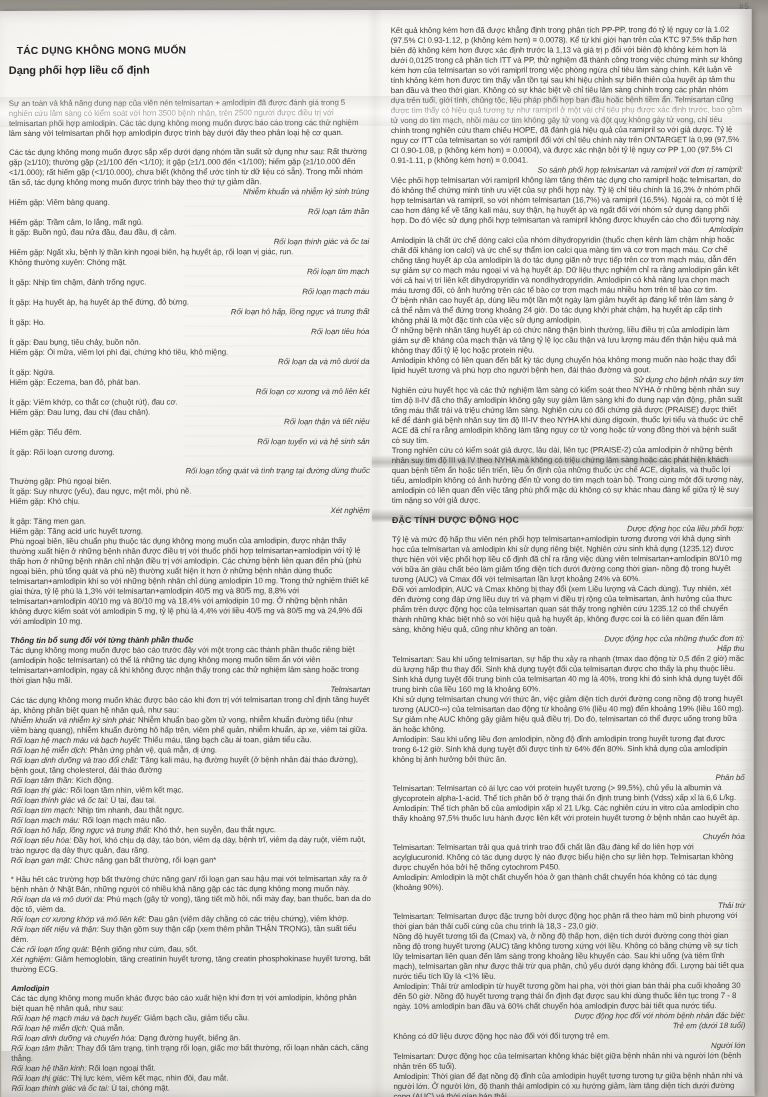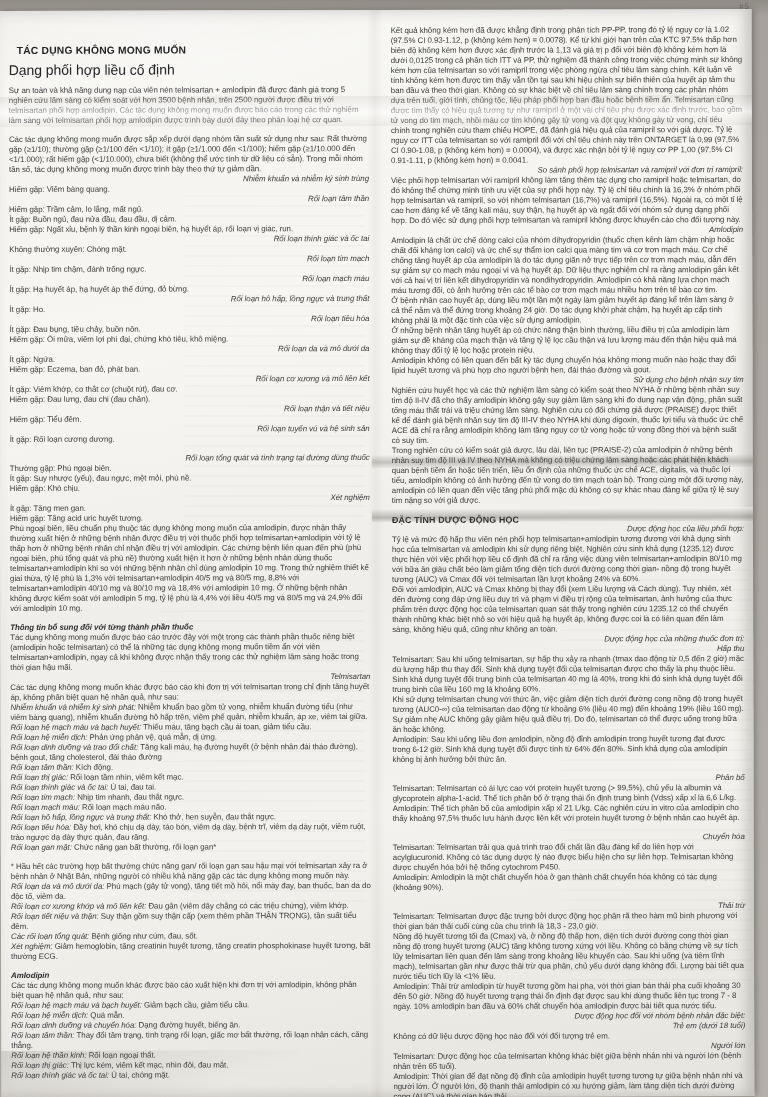--- a/index.html
+++ b/index.html
@@ -20,21 +20,21 @@
     position:absolute;right:18px;top:2px;font-size:8px;color:#6e6b66;
     letter-spacing:1px;transform:rotate(-4deg);
   }
   .col{
     position:absolute;color:#3a3a3c;font-size:7.9px;line-height:10px;
     letter-spacing:-.05px;text-align:left;
   }
   .col-left{left:10px;top:26px;width:360px;}
   .col-right{left:392px;top:16px;width:352px;}
   .page-title{font-size:10.3px;font-weight:bold;color:#232326;line-height:12px;margin:8px;letter-spacing:.2px;}
-  .page-subtitle{font-size:14px;font-weight:normal;color:#232326;line-height:11px;margin:0 0 10px 0;}
+  .page-subtitle{font-size:11px;font-weight:bold;color:#232326;line-height:11px;margin:0 0 23px 0;}
   .blk{margin:0;}
   .blk.gap{margin-top:9px;}
   .italic{font-style:italic;text-align:right;}
   .bold-italic{font-style:italic;font-weight:bold;color:#29292c;}
   .h-section{font-weight:bold;font-size:8.8px;color:#222225;letter-spacing:.2px;}
   .lead{font-style:italic;}
   
   .crease{position:absolute;pointer-events:none;}
   .crease-top{left:0;top:86px;width:753px;height:30px;
     background:linear-gradient(180deg,rgba(120,115,108,.10),rgba(255,255,255,.55) 55%,rgba(120,115,108,.08));}
@@ -62,22 +62,22 @@
     <p class="page-title">TÁC DỤNG KHÔNG MONG MUỐN</p>
     <p class="page-subtitle">Dạng phối hợp liều cố định</p>
     <div id="left-blocks">
         <p class="blk body">Sự an toàn và khả năng dung nạp của viên nén telmisartan + amlodipin đã được đánh giá trong 5 nghiên cứu lâm sàng có kiểm soát với hơn 3500 bệnh nhân, trên 2500 người được điều trị với telmisartan phối hợp amlodipin. Các tác dụng không mong muốn được báo cáo trong các thử nghiệm lâm sàng với telmisartan phối hợp amlodipin được trình bày dưới đây theo phân loại hệ cơ quan.</p>
         <p class="blk body gap">Các tác dụng không mong muốn được sắp xếp dưới dạng nhóm tần suất sử dụng như sau: Rất thường gặp (≥1/10); thường gặp (≥1/100 đến &lt;1/10); ít gặp (≥1/1.000 đến &lt;1/100); hiếm gặp (≥1/10.000 đến &lt;1/1.000); rất hiếm gặp (&lt;1/10.000), chưa biết (không thể ước tính từ dữ liệu có sẵn). Trong mỗi nhóm tần số, tác dụng không mong muốn được trình bày theo thứ tự giảm dần.</p>
         <p class="blk italic">Nhiễm khuẩn và nhiễm ký sinh trùng</p>
         <p class="blk body">Hiếm gặp: Viêm bàng quang.</p>
         <p class="blk italic">Rối loạn tâm thần</p>
         <p class="blk body">Hiếm gặp: Trầm cảm, lo lắng, mất ngủ.</p>
         <p class="blk body">Ít gặp:  Buồn ngủ, đau nửa đầu, đau đầu, dị cảm.</p>
+        <p class="blk italic">Rối loạn thính giác và ốc tai</p>
         <p class="blk body">Hiếm gặp: Ngất xỉu, bệnh lý thần kinh ngoại biên, hạ huyết áp, rối loạn vị giác, run.</p>
-        <p class="blk italic">Rối loạn thính giác và ốc tai</p>
         <p class="blk body">Không thường xuyên: Chóng mặt.</p>
         <p class="blk italic">Rối loạn tim mạch</p>
         <p class="blk body">Ít gặp: Nhịp tim chậm, đánh trống ngực.</p>
         <p class="blk italic">Rối loạn mạch máu</p>
         <p class="blk body">Ít gặp: Hạ huyết áp, hạ huyết áp thế đứng, đỏ bừng.</p>
         <p class="blk italic">Rối loạn hô hấp, lồng ngực và trung thất</p>
         <p class="blk body">Ít gặp: Ho.</p>
         <p class="blk italic">Rối loạn tiêu hóa</p>
         <p class="blk body">Ít gặp: Đau bụng, tiêu chảy, buồn nôn.</p>
         <p class="blk body">Hiếm gặp: Ói mửa, viêm lợi phì đại, chứng khó tiêu, khô miệng.</p>

